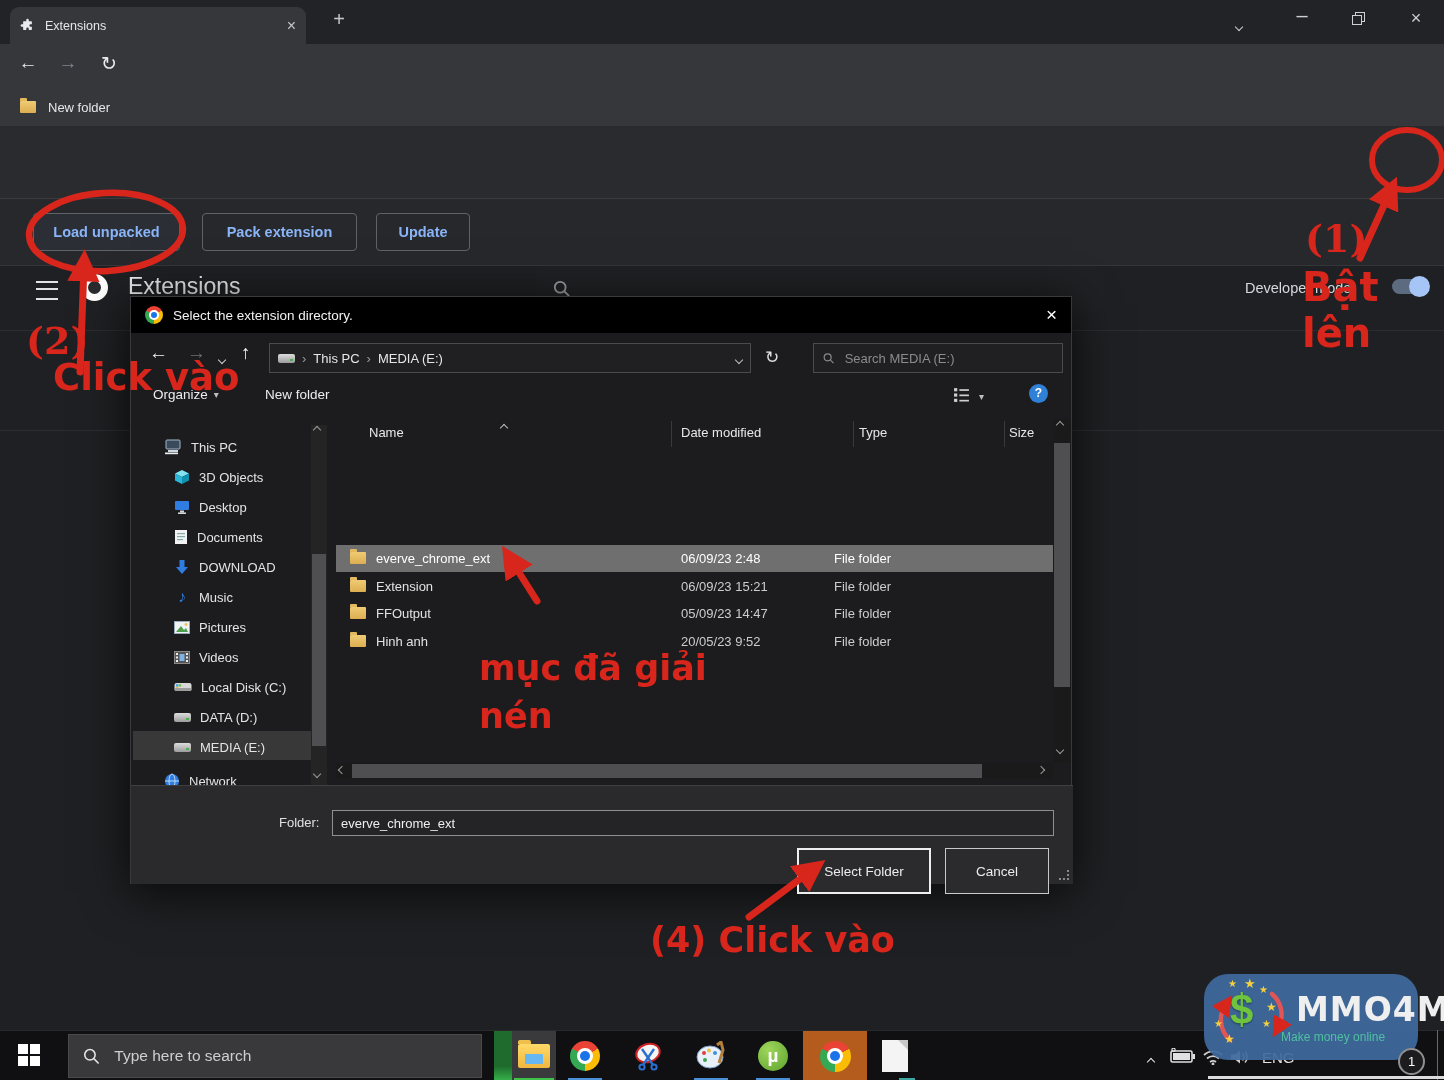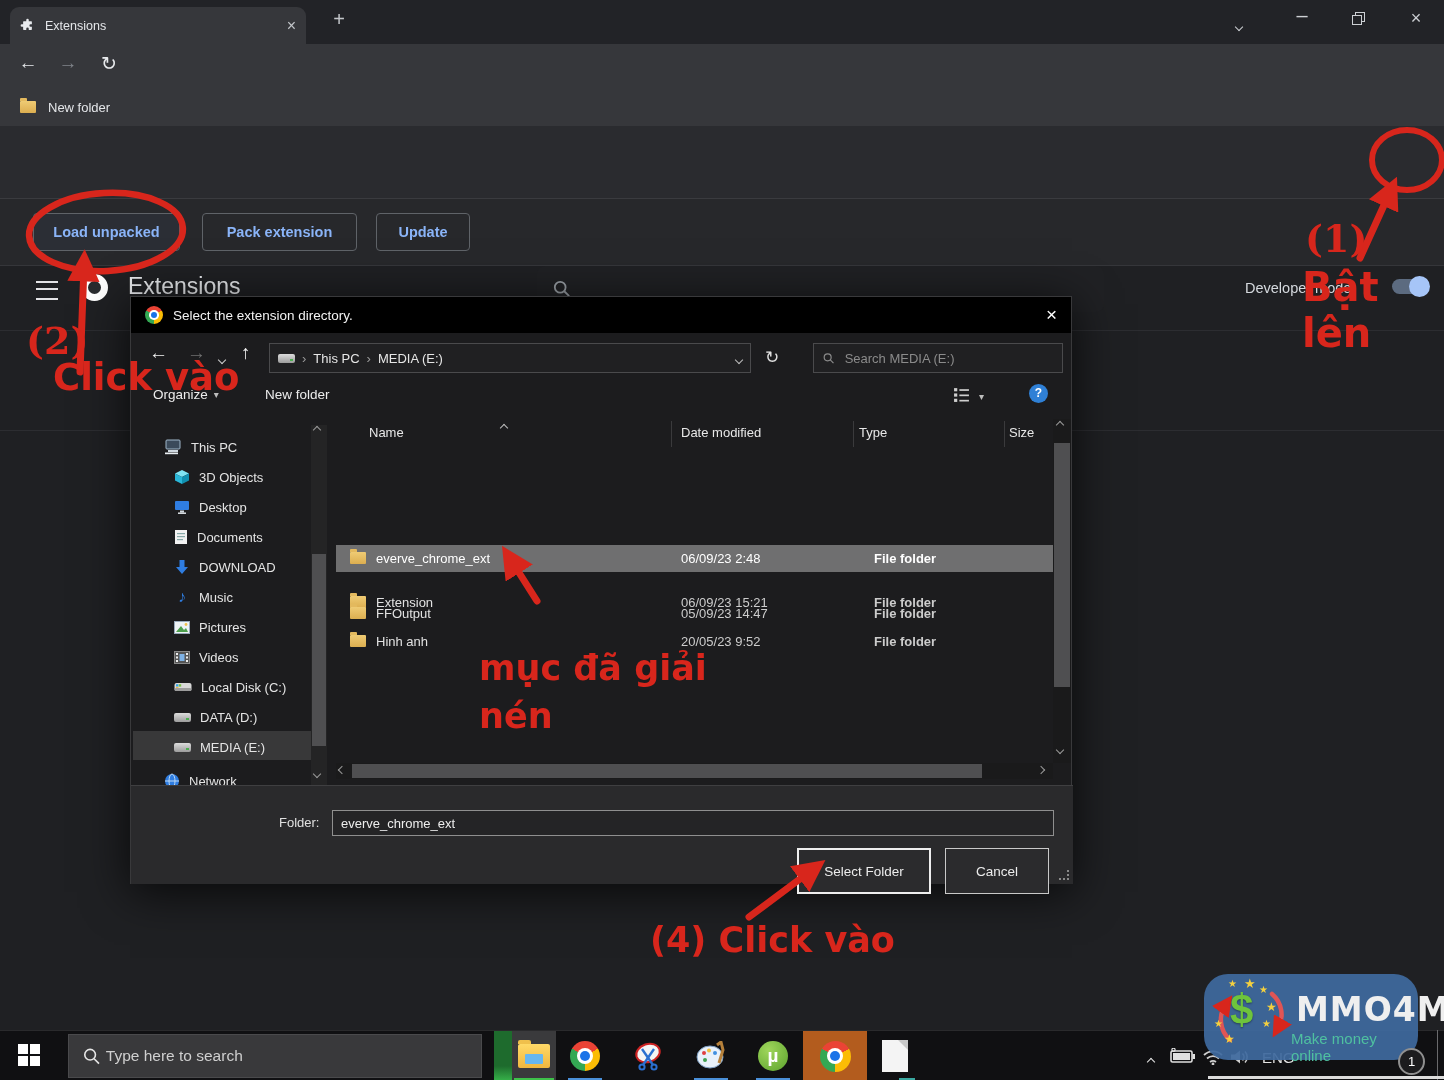--- a/index.html
+++ b/index.html
@@ -90,21 +90,21 @@
   .help-circle{position:absolute;left:898px;top:87px;width:19px;height:19px;border-radius:50%;
        background:#2f80d6;color:#fff;font-weight:bold;font-size:12px;text-align:center;line-height:19px;}
   .col-header{position:absolute;top:128px;font-size:13px;color:#e8e8e8;}
   .col-div{position:absolute;top:124px;width:1px;height:26px;background:#3a3a3c;}
   .side-item{position:absolute;height:28px;display:flex;align-items:center;gap:9px;font-size:13px;color:#e4e4e4;}
   .side-sel{position:absolute;left:2px;width:178px;height:29px;background:#383839;}
   .file-row{position:absolute;left:205px;width:717px;height:27px;}
   .file-row .fr-ic{position:absolute;left:14px;top:7px;}
   .fr-name{position:absolute;left:40px;top:6px;color:#e2e2e2;}
   .fr-date{position:absolute;left:345px;top:6px;color:#cccccc;}
-  .fr-type{position:absolute;left:538px;top:6px;color:#cccccc;font-weight:bold;}
+  .fr-type{position:absolute;left:498px;top:6px;color:#cccccc;}
   .row-selected{background:#6f6f70;}
   .row-selected .fr-name,.row-selected .fr-date,.row-selected .fr-type{color:#ffffff;}
   .sb-track{position:absolute;background:#242425;}
   .sb-thumb{position:absolute;background:#4f4f51;}
   .sb-arrow{position:absolute;color:#9a9a9a;display:flex;align-items:center;justify-content:center;}
   .dlg-bottom{position:absolute;left:0;top:488px;width:942px;height:99px;background:#2a2a2c;
        border-top:1px solid #3f3f41;box-sizing:border-box;}
   .dlg-input{position:absolute;left:201px;top:24px;width:722px;height:26px;background:#242426;
        border:1px solid #8f8f8f;color:#ededed;font-size:13px;padding:0 8px;box-sizing:border-box;
        font-family:"Liberation Sans",sans-serif;outline:none;}
@@ -114,21 +114,21 @@
   .grip i{position:absolute;width:2px;height:2px;background:#8a8a8a;}
   
   .anno-svg{position:absolute;left:0;top:0;z-index:20;pointer-events:none;}
   .anno-txt{position:absolute;color:#d8261c;font-weight:bold;z-index:21;pointer-events:none;
        font-family:"DejaVu Sans",sans-serif;}
   .anno-serif{font-family:"DejaVu Serif",serif;}
   
   .taskbar{position:absolute;left:0;top:1030px;width:1444px;height:50px;background:#101012;z-index:30;
        border-top:1px solid #2a2a2c;box-sizing:border-box;}
   .tb-search{position:absolute;left:68px;top:3px;width:414px;height:44px;background:#39393b;
-       border:1px solid #4a4a4c;display:flex;align-items:center;padding:0 14px;gap:3px;box-sizing:border-box;}
+       border:1px solid #4a4a4c;display:flex;align-items:center;padding:0 14px;gap:12px;box-sizing:border-box;}
   .tb-search input{background:transparent;border:none;outline:none;color:#d6d6d6;font-size:15.5px;width:100%;
        font-family:"Liberation Sans",sans-serif;}
   .tb-search input::placeholder{color:#cfcfcf;}
   .winlogo{position:absolute;left:18px;top:13px;width:23px;height:23px;display:grid;
        grid-template-columns:10px 10px;grid-template-rows:10px 10px;gap:2px;}
   .winlogo i{background:#fff;}
   .tb-tile{position:absolute;top:0;width:44px;height:50px;display:flex;align-items:center;justify-content:center;}
   .tb-under{position:absolute;bottom:0;height:3px;background:#4a90d9;}
   .tray-txt{position:absolute;color:#e4e4e4;font-size:14px;z-index:28;}
   .utorrent{width:30px;height:30px;border-radius:50%;background:radial-gradient(circle at 35% 30%,#9fd65b,#5da32e);
@@ -140,21 +140,21 @@
        position:relative;}
   .explorer-folder::before{content:"";position:absolute;left:0;top:-4px;width:13px;height:4px;
        background:#f0c04c;border-radius:2px 2px 0 0;}
   .explorer-folder::after{content:"";position:absolute;left:7px;top:10px;width:18px;height:10px;
        background:#67b7f0;border-radius:1px;}
   
   .mmo-card{position:absolute;left:1204px;top:974px;width:214px;height:86px;border-radius:24px;
        background:rgba(62,105,158,0.93);z-index:31;}
   .mmo-title{position:absolute;left:92px;top:16px;font-size:33px;font-weight:bold;color:#efefef;
        letter-spacing:1px;font-family:"DejaVu Sans",sans-serif;}
-  .mmo-sub{position:absolute;left:87px;top:56px;font-size:15px;color:#4fc0a0;}
+  .mmo-sub{position:absolute;left:77px;top:56px;font-size:12px;color:#4fc0a0;}
   .mmo-star{position:absolute;color:#f4d03f;font-size:10px;z-index:2;}
   .mmo-dollar{position:absolute;left:26px;top:12px;font-size:42px;font-weight:bold;color:#6ec43c;
        text-shadow:0 1px 2px rgba(0,0,0,.4);}
   .badge{position:absolute;left:1398px;top:1048px;width:27px;height:27px;border-radius:50%;background:#1c1c1e;
        border:2px solid #8f8f8f;color:#fff;font-size:13px;display:flex;align-items:center;justify-content:center;
        z-index:32;box-sizing:border-box;}
 </style>
 </head>
 <body>
 
@@ -403,21 +403,21 @@
           <span class="chv sm"></span>
         </div>
     </div>
 
     <div class="file-row row-selected" style="top:248px;">
       <span class="fr-ic folder-ic"></span>
       <span class="fr-name">everve_chrome_ext</span>
       <span class="fr-date">06/09/23 2:48</span>
       <span class="fr-type">File folder</span>
     </div>
-    <div class="file-row" style="top:276px;margin-top:16px;">
+    <div class="file-row" style="top:276px;">
       <span class="fr-ic folder-ic"></span>
       <span class="fr-name">Extension</span>
       <span class="fr-date">06/09/23 15:21</span>
       <span class="fr-type">File folder</span>
     </div>
     <div class="file-row" style="top:303px;">
       <span class="fr-ic folder-ic"></span>
       <span class="fr-name">FFOutput</span>
       <span class="fr-date">05/09/23 14:47</span>
       <span class="fr-type">File folder</span>

